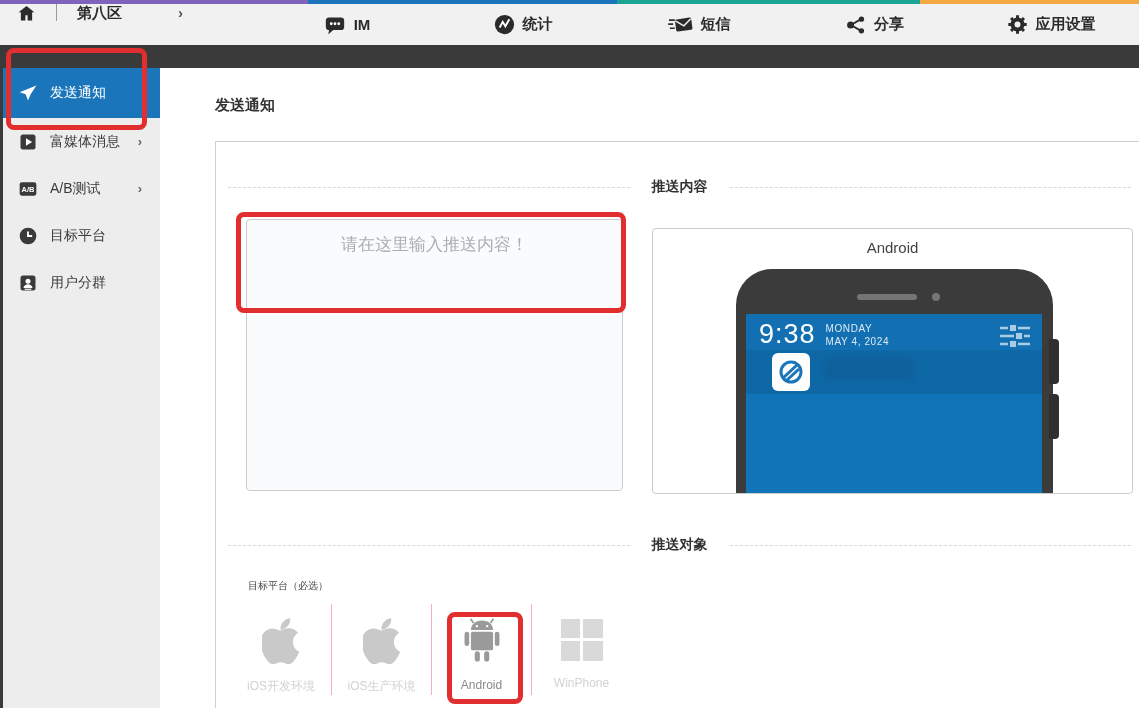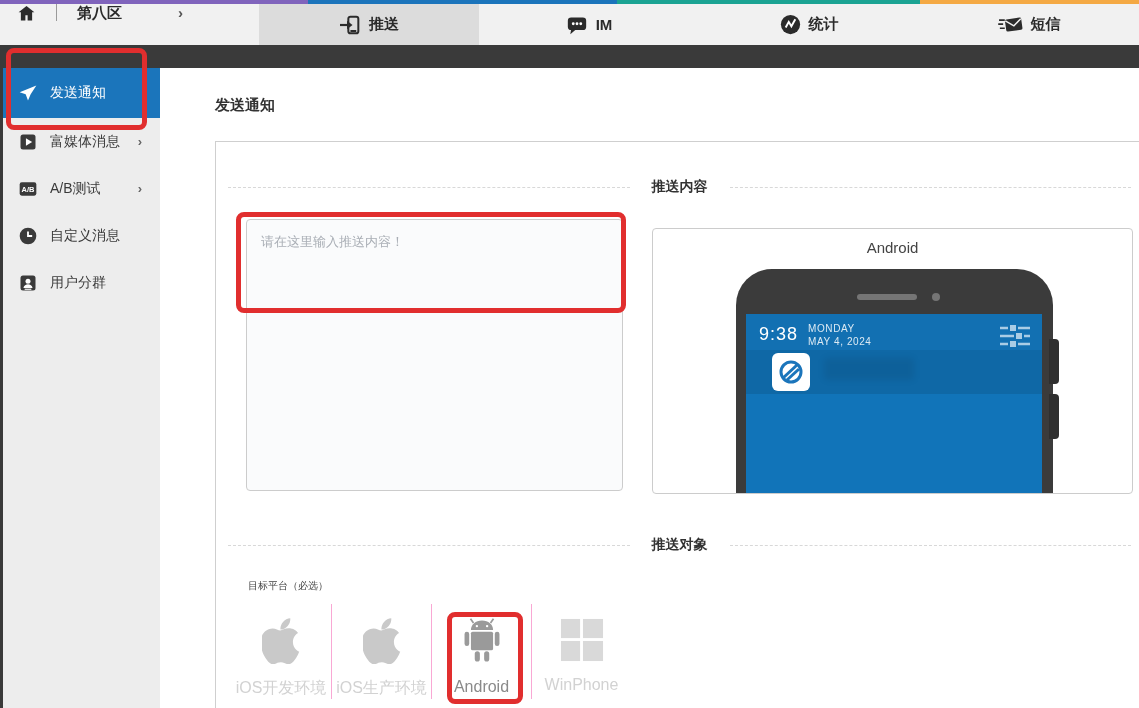--- a/index.html
+++ b/index.html
@@ -30,45 +30,45 @@
   .side-item svg { display:block; flex:0 0 auto; }
 
   
   .page-title { position:absolute; left:215px; top:96px; font-size:15px; font-weight:700; color:#333; z-index:1; }
   .panel { position:absolute; left:215px; top:141px; width:934px; height:580px; background:#fff; border:1px solid #cfcfcf; z-index:1; }
 
   .divider { position:absolute; left:12px; width:903px; display:flex; align-items:center; }
   .divider .dash { flex:1; border-top:1px dashed #d8d8d8; height:0; }
   .divider .dlabel { padding:0 22px; font-size:14px; font-weight:700; color:#333; white-space:nowrap; }
 
-  .composer { position:absolute; left:30px; top:77px; width:377px; height:272px; border:1px solid #ccc; border-radius:4px; background:#fafbfc; resize:none; padding:13px 14px; font-size:13px; color:#737373; font-family:"Liberation Sans", sans-serif; outline:none; }
+  .composer { position:absolute; left:30px; top:77px; width:377px; height:272px; border:1px solid #ccc; border-radius:4px; background:#fafbfc; resize:none; padding:13px 14px; font-size:17px; color:#737373; font-family:"Liberation Sans", sans-serif; outline:none;text-align:center; }
   .composer::placeholder { color:#a9aeb5; }
 
   
   .preview { position:absolute; left:436px; top:86px; width:481px; height:266px; border:1px solid #ccc; border-radius:4px; overflow:hidden; background:#fff; }
   .preview-title { text-align:center; margin-top:10px; font-size:15px; color:#444; }
   .phone { position:absolute; left:83px; top:40px; width:317px; height:240px; background:#3b3b3b; border-radius:36px 36px 0 0; }
   .speaker { position:absolute; left:121px; top:25px; width:60px; height:6px; border-radius:3px; background:#757575; }
   .camera { position:absolute; left:196px; top:24px; width:8px; height:8px; border-radius:50%; background:#757575; }
   .side-btn { position:absolute; left:313px; width:10px; height:45px; background:#2f2f2f; border-radius:0 4px 4px 0; }
   .screen { position:absolute; left:10px; top:45px; width:296px; height:195px; background:linear-gradient(180deg,#1270b2 0px,#1270b2 36px,#1174b9 36px); }
   .status-row { display:flex; align-items:flex-start; padding:6px 10px 0 13px; color:#fff; }
-  .time { font-size:18px; font-weight:400; line-height:28px; letter-spacing:1px;text-align:center; }
+  .time { font-size:27px; font-weight:400; line-height:28px; letter-spacing:1px;text-align:center; }
   .daydate { margin-left:10px; margin-top:2px; font-size:10px; letter-spacing:0.6px; color:rgba(255,255,255,0.85); line-height:13px; }
   .sliders { margin-left:auto; margin-top:4px; }
   .notif-band { position:absolute; left:0; top:36px; width:296px; height:44px; background:rgba(0,0,0,0.10); }
   .app-icon { position:absolute; left:26px; top:3px; width:38px; height:38px; background:#fff; border-radius:6px; display:flex; align-items:center; justify-content:center; }
   .ghost { position:absolute; left:78px; top:8px; width:90px; height:22px; background:rgba(0,0,0,0.07); border-radius:4px; filter:blur(3px); }
 
   
   .target-label { position:absolute; left:32px; top:437px; font-size:10px; color:#444; }
   .platform-row { position:absolute; left:15px; top:462px; display:flex; }
   .plat { width:100px; display:flex; flex-direction:column; align-items:center; gap:10px; padding-top:14px; cursor:pointer; }
   .plat + .plat { border-left:1px solid #f9a8d4; }
-  .plat .plabel { font-size:16px; }
+  .plat .plabel { font-size:12px; }
   .plat.dim .plabel { color:#d2d2d2; }
   .plat.sel .plabel { color:#8a8a8a; }
 
   
   .annot { position:absolute; border:5px solid #e12e2e; border-radius:8px; z-index:20; pointer-events:none; }
   .annot1 { left:6px; top:48px; width:141px; height:82px; }
   .annot2 { left:236px; top:212px; width:390px; height:101px; }
   .annot3 { left:447px; top:612px; width:76px; height:92px; }
 </style>
 </head>
@@ -88,31 +88,20 @@
       <span>
         <svg width="19" height="18" viewBox="0 0 24 24">
             <path d="M12 2.5 1.5 11h3v11h6v-7h3v7h6V11h3L12 2.5z" fill="#2b2b2b"></path>
           </svg>
       </span>
       <span class="brand-sep"></span>
       <span class="brand-label">第八区</span>
       <span class="brand-chevron">›</span>
     </div>
 
-    <div class="tab active">
-      <span>
-        <svg width="22" height="20" viewBox="0 0 26 24">
-            <rect x="11" y="2" width="12" height="20" rx="2.5" fill="none" stroke="#2b2b2b" stroke-width="2.4"></rect>
-            <rect x="13.5" y="18" width="7" height="2.4" fill="#2b2b2b"></rect>
-            <path d="M1 12h12" stroke="#2b2b2b" stroke-width="2.6"></path>
-            <path d="M9.5 7 16 12l-6.5 5z" fill="#2b2b2b"></path>
-          </svg>
-      </span>
-      <span>推送</span>
-    </div>
 
     <div class="tab">
       <span>
         <svg width="22" height="20" viewBox="0 0 26 24">
             <rect x="2" y="3" width="22" height="15" rx="4" fill="#2b2b2b"></rect>
             <path d="M6 17l-1 6 7-6z" fill="#2b2b2b"></path>
             <circle cx="8.5" cy="10.5" r="1.7" fill="#fff"></circle>
             <circle cx="13" cy="10.5" r="1.7" fill="#fff"></circle>
             <circle cx="17.5" cy="10.5" r="1.7" fill="#fff"></circle>
           </svg>
@@ -136,21 +125,46 @@
             <path d="M1 5h7M0 10h6M2 15h6" stroke="#2b2b2b" stroke-width="2"></path>
             <g transform="rotate(-8 19 11)">
               <rect x="9" y="3" width="20" height="15" rx="2" fill="#2b2b2b"></rect>
               <path d="M9.5 4.5 19 12l9.5-7.5" stroke="#f1f1f1" stroke-width="1.8" fill="none"></path>
             </g>
           </svg>
       </span>
       <span>短信</span>
     </div>
 
-
+    <div class="tab">
+      <span>
+        <svg width="20" height="20" viewBox="0 0 24 24">
+            <path d="M6 12 18 5M6 12l12 7" stroke="#2b2b2b" stroke-width="2.2"></path>
+            <circle cx="5.5" cy="12" r="4.2" fill="#2b2b2b"></circle>
+            <circle cx="18.5" cy="5" r="3.2" fill="#2b2b2b"></circle>
+            <circle cx="18.5" cy="19" r="3.2" fill="#2b2b2b"></circle>
+          </svg>
+      </span>
+      <span>分享</span>
+    </div>
+
+    <div class="tab">
+      <span>
+        <svg width="21" height="21" viewBox="0 0 24 24">
+          <g fill="#2b2b2b">
+            <circle cx="12" cy="12" r="8"></circle>
+            <g stroke="#2b2b2b" stroke-width="3.4">
+              <path d="M12 1.5v4M12 18.5v4M1.5 12h4M18.5 12h4M4.6 4.6l2.8 2.8M16.6 16.6l2.8 2.8M4.6 19.4l2.8-2.8M16.6 7.4l2.8-2.8"></path>
+            </g>
+          </g>
+          <circle cx="12" cy="12" r="3.4" fill="#f1f1f1"></circle>
+        </svg>
+      </span>
+      <span>应用设置</span>
+    </div>
   </header>
 
   <div class="dark-bar"></div>
 
   <aside class="sidebar">
     <div class="side-item active">
       <span>
         <svg width="20" height="20" viewBox="0 0 24 24">
             <path d="M22 3 2 11l7.2 2.6L12 21l3.2-7.4L22 3z" fill="#fff"></path>
           </svg>
@@ -181,21 +195,21 @@
       <span class="chev">›</span>
     </div>
 
     <div class="side-item">
       <span>
         <svg width="20" height="20" viewBox="0 0 24 24">
             <circle cx="12" cy="12" r="10" fill="#3a3a3a"></circle>
             <path d="M12 6.5V12h5" stroke="#fff" stroke-width="2.2" fill="none"></path>
           </svg>
       </span>
-      <span>自定义消息</span>
+      <span>目标平台</span>
     </div>
 
 
     <div class="side-item">
       <span>
         <svg width="20" height="20" viewBox="0 0 24 24">
             <rect x="3" y="3" width="18" height="18" rx="3" fill="#3a3a3a"></rect>
             <circle cx="12" cy="10" r="3" fill="#fff"></circle>
             <path d="M6.5 18c.6-3 3-4.4 5.5-4.4s4.9 1.4 5.5 4.4z" fill="#fff"></path>
             <path d="M8 19.5h8" stroke="#fff" stroke-width="1.4"></path>

